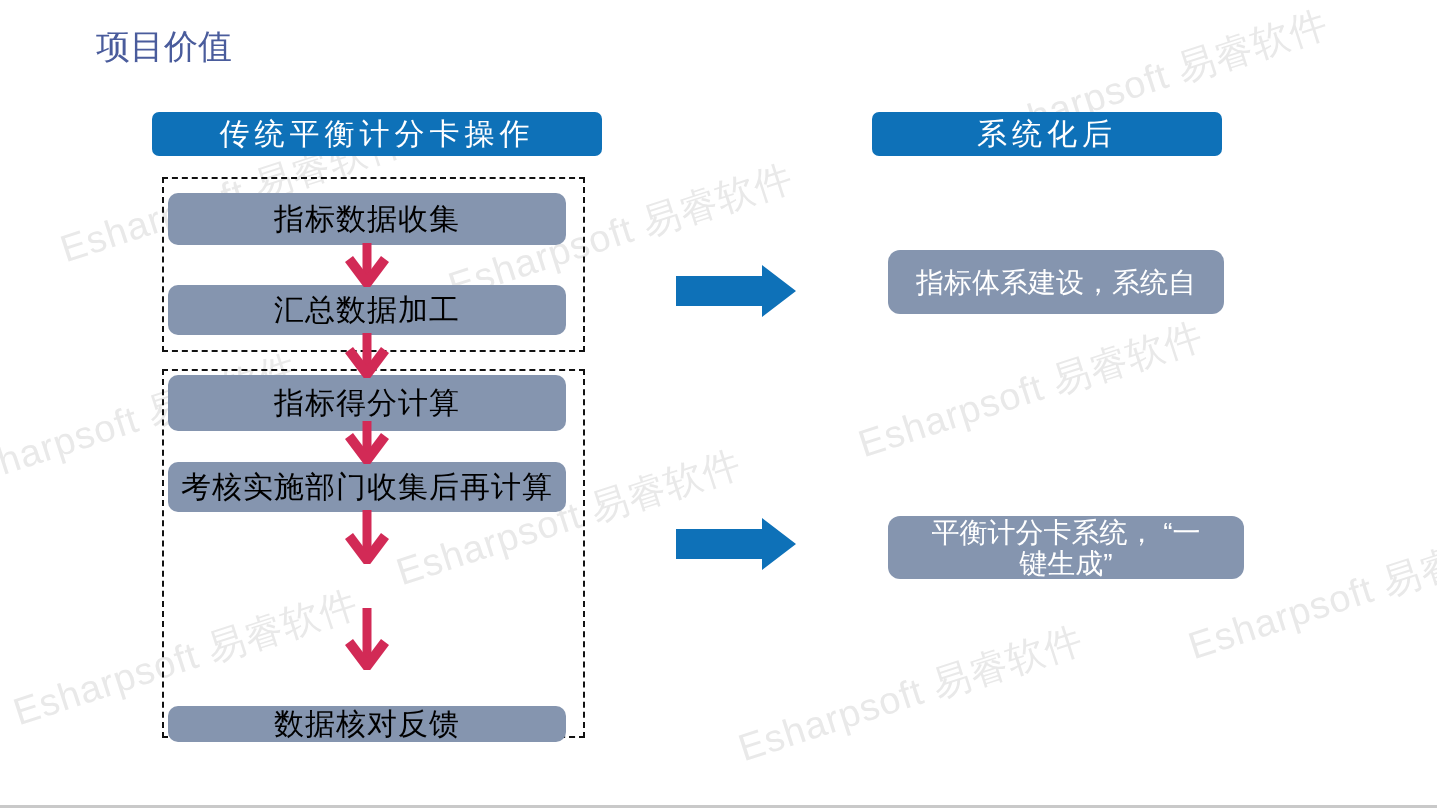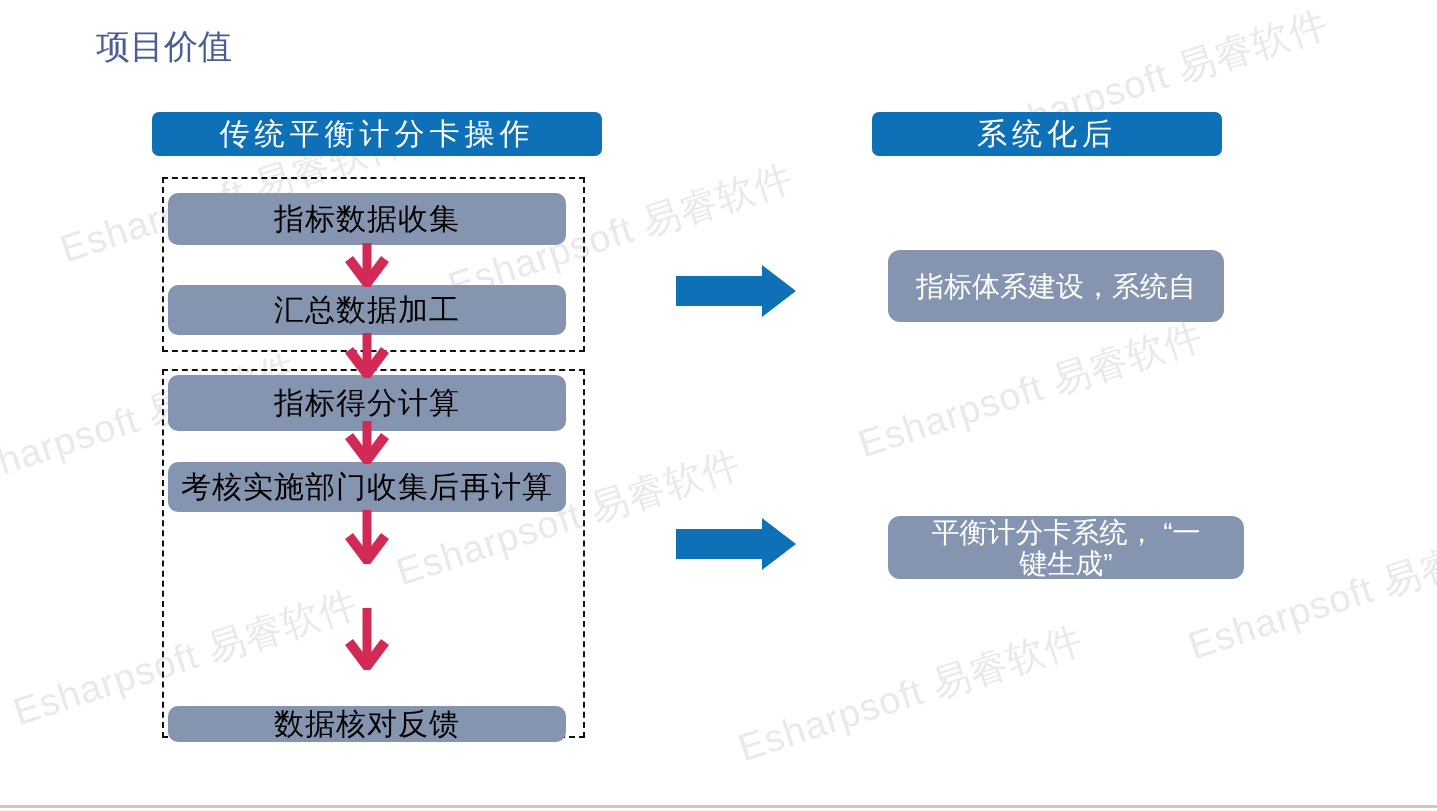--- a/index.html
+++ b/index.html
@@ -41,21 +41,21 @@
   }
   
   .arrow-down{position:absolute;left:345px;z-index:3;}
   .arrow-right{position:absolute;z-index:2;}
   
   .result{
     position:absolute;z-index:2;background:#8595af;border-radius:12px;
     color:#ffffff;display:flex;flex-direction:column;align-items:center;justify-content:center;
     font-size:28px;text-align:center;
   }
-  .result1{left:888px;top:250px;width:336px;height:72px;line-height:37px;}
+  .result1{left:888px;top:250px;width:336px;height:64px;line-height:37px;}
   .result2{left:888px;top:516px;width:356px;height:63px;line-height:31px;}
   
   .bottom-line{position:absolute;left:0;top:805px;width:100%;height:3px;background:#c9c9c9;z-index:2;}
 </style>
 </head>
 <body>
 
 <div class="slide">
 
   <div class="wm" style="left:62px;top:225px;">Esharpsoft 易睿软件</div>

